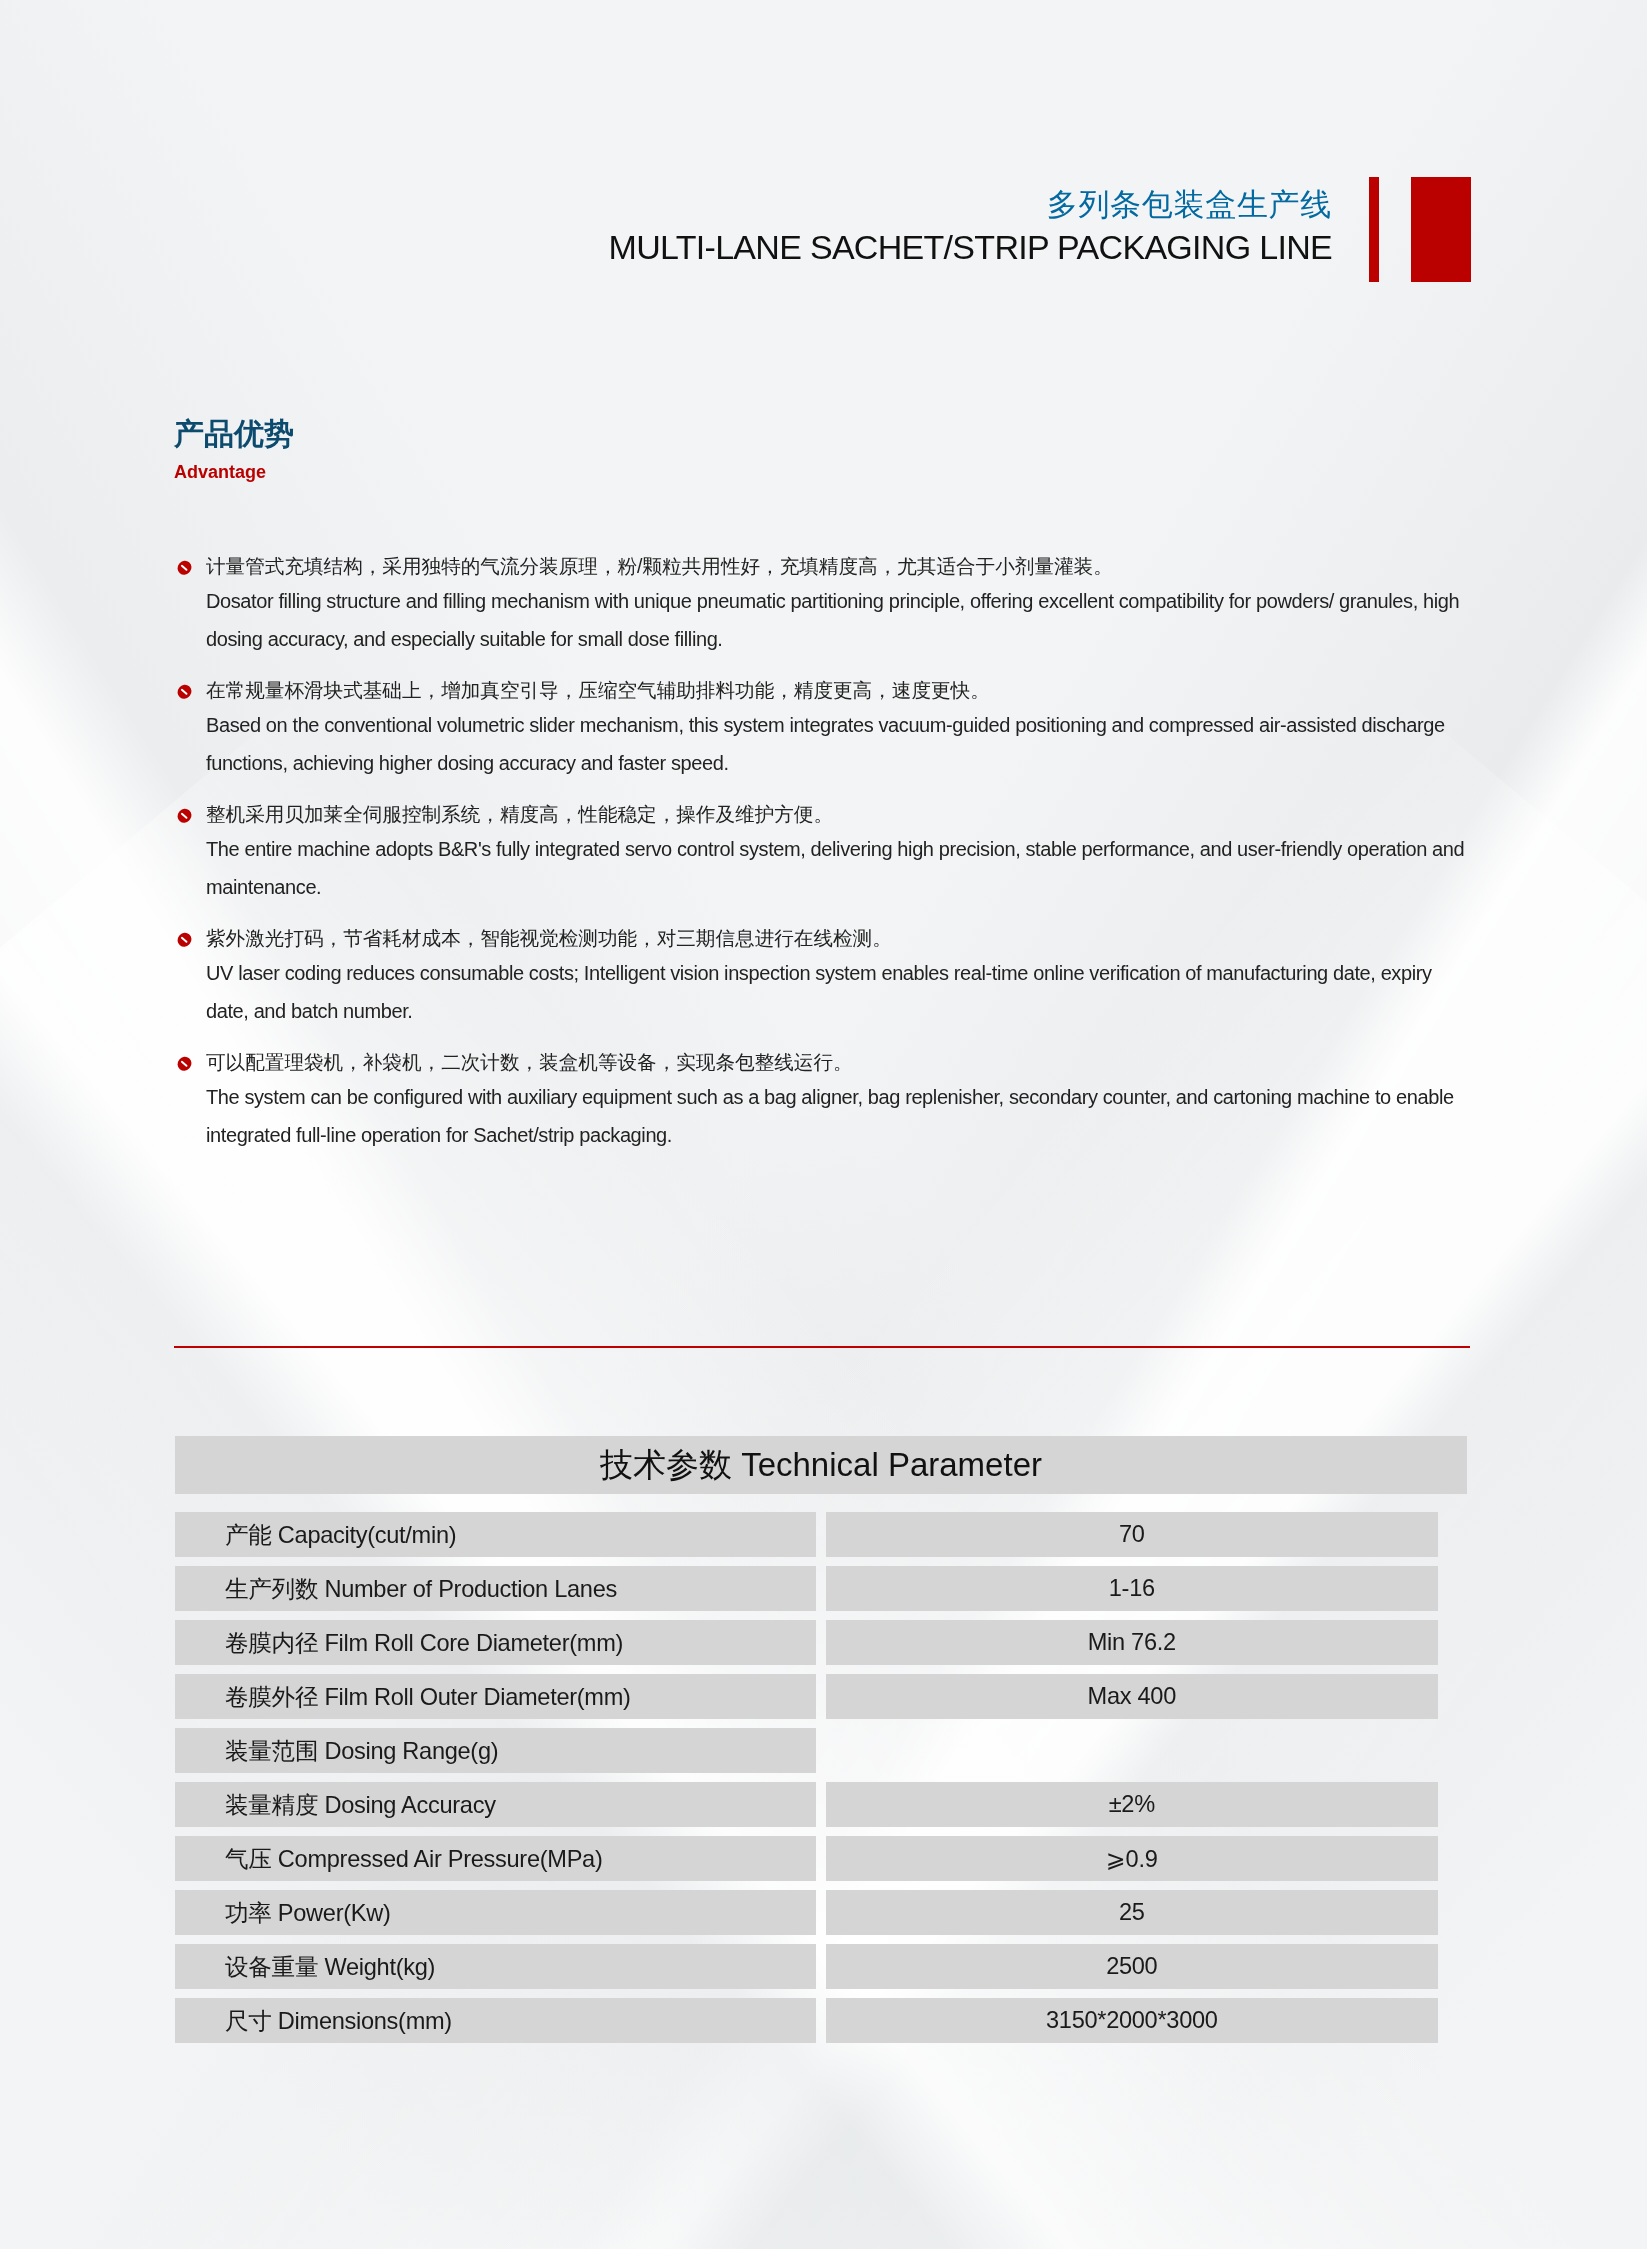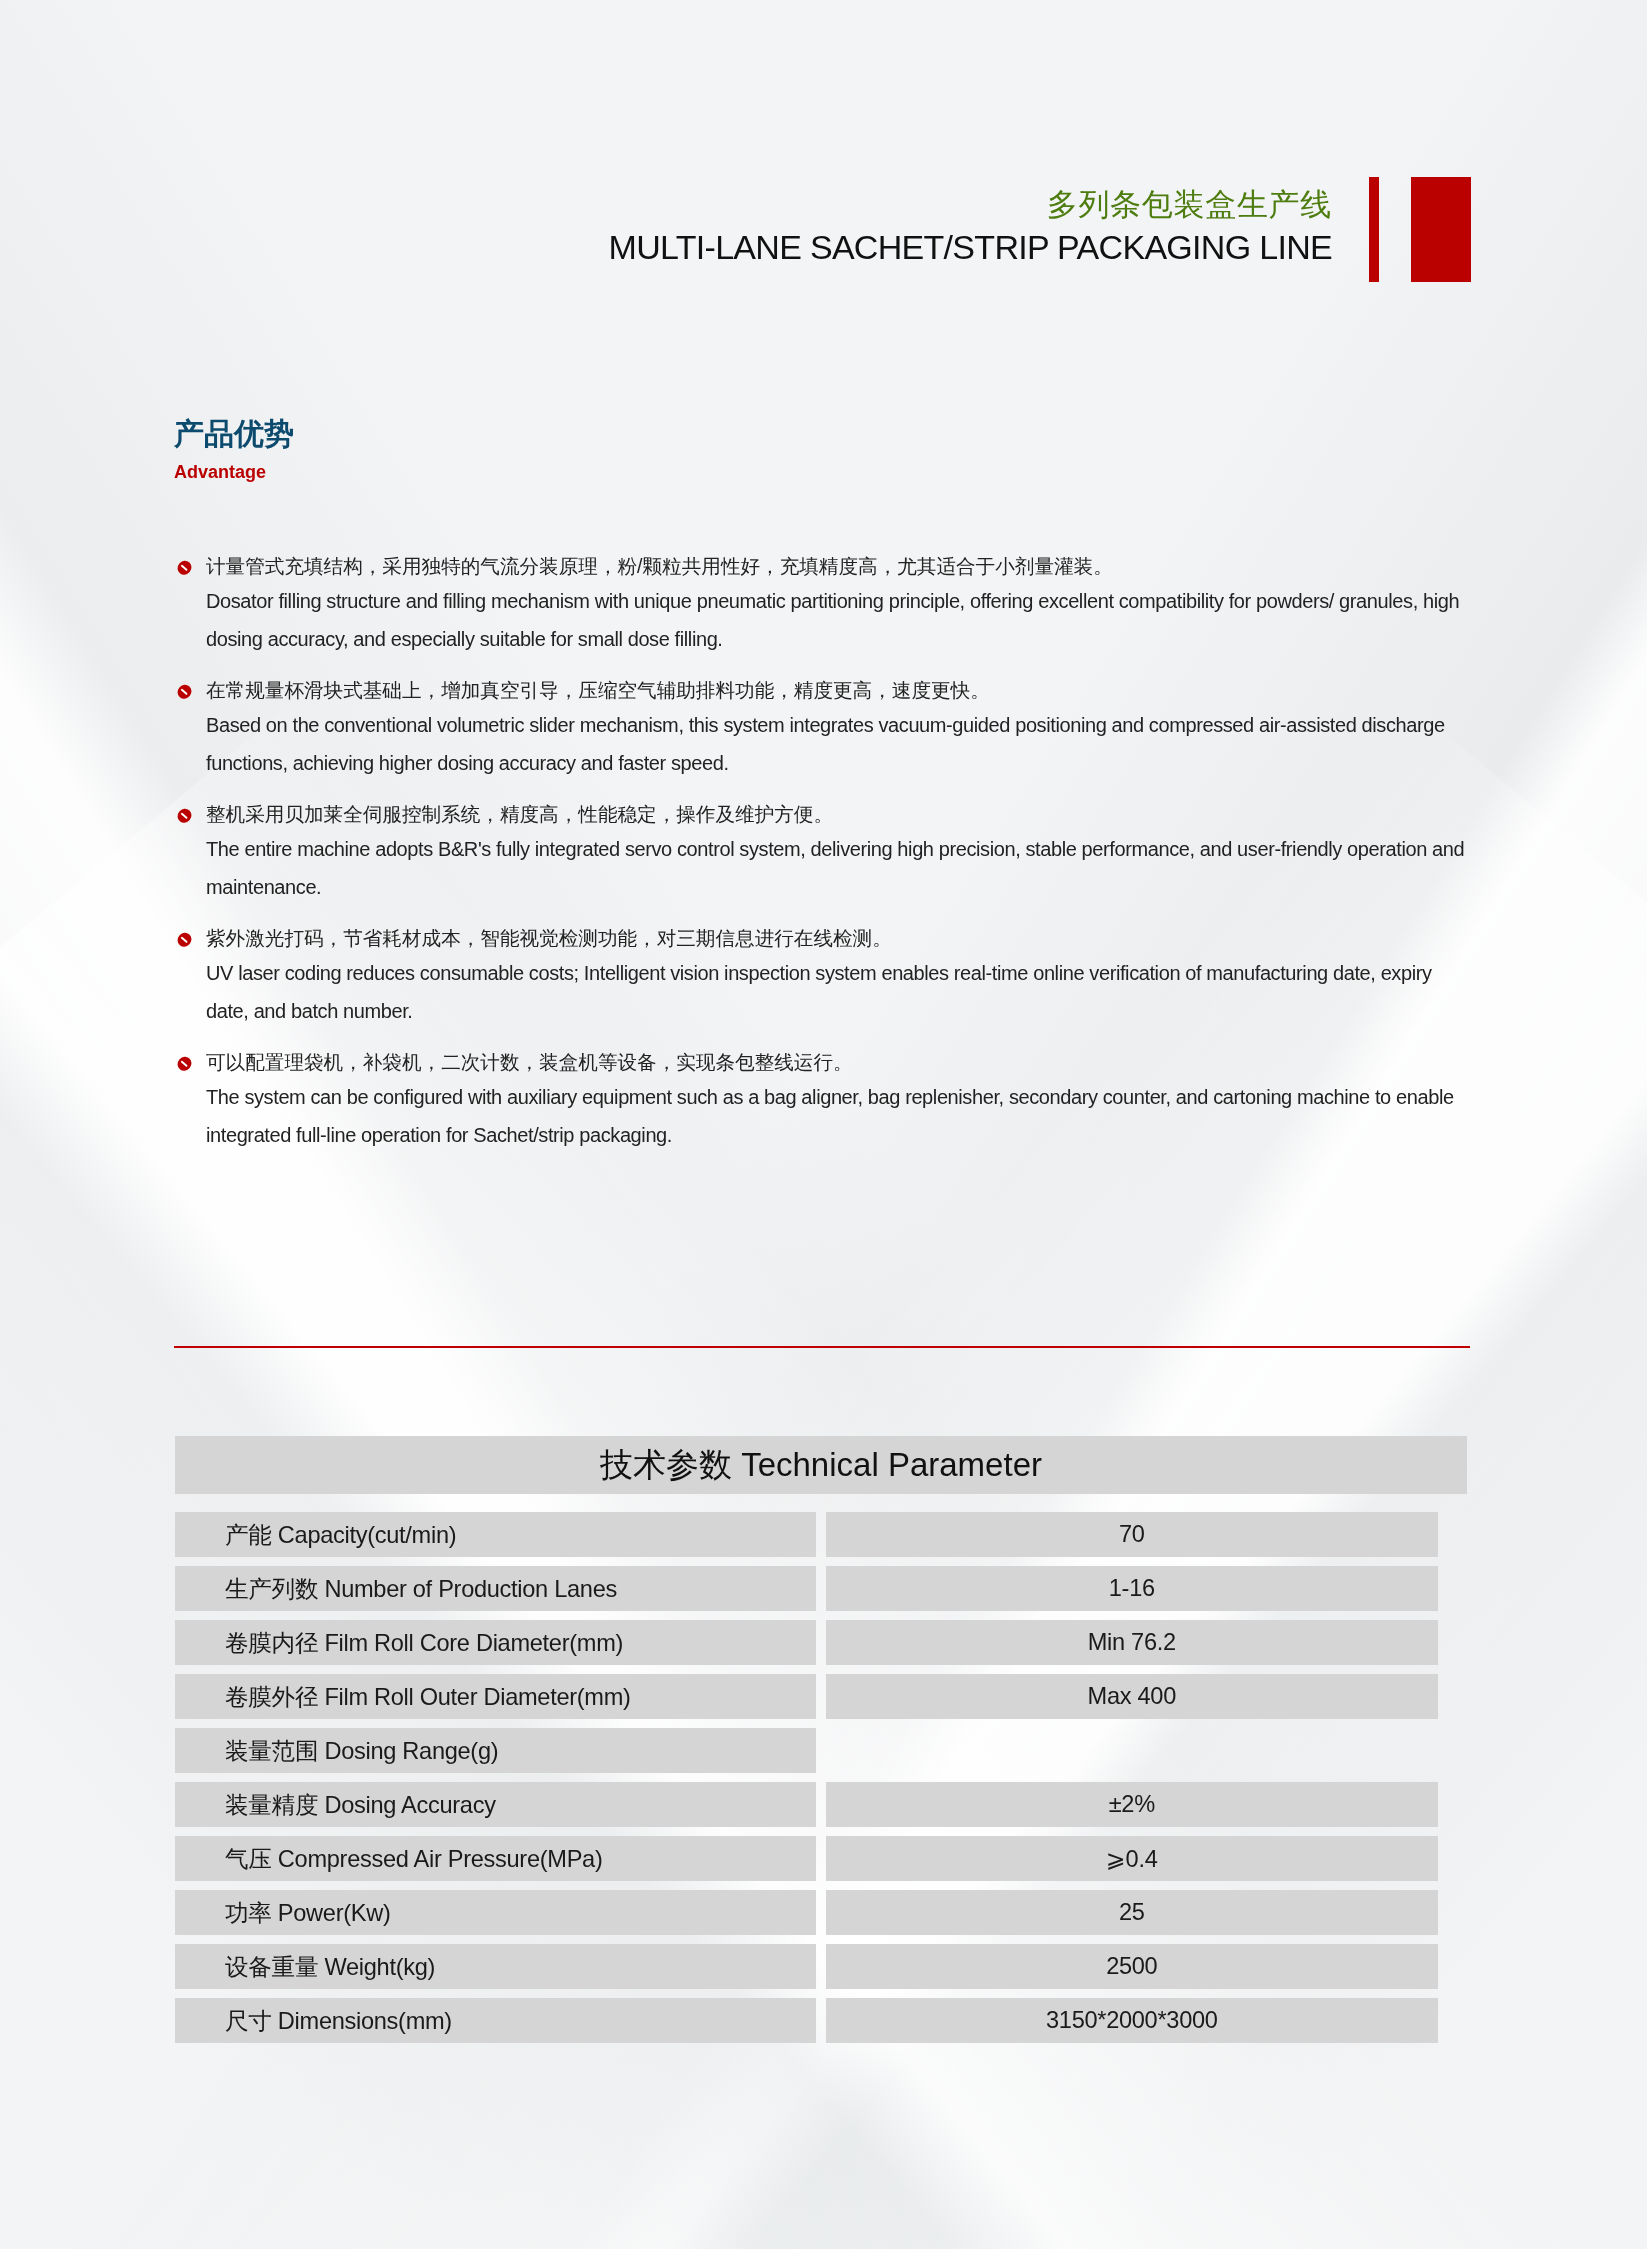--- a/index.html
+++ b/index.html
@@ -11,21 +11,21 @@
   }
   .bg { position:absolute; inset:0; overflow:hidden; z-index:0; }
   .band { position:absolute; width:916px; height:3404px; transform-origin:center; }
   .b1 { left:-131px; top:-589px; transform:rotate(-32deg); background:linear-gradient(90deg, rgba(255,255,255,0) 0%, rgba(255,255,255,0.85) 45%, rgba(230,232,234,0.6) 55%, rgba(255,255,255,0) 100%); }
   .b2 { left:851px; top:-589px; transform:rotate(32deg); background:linear-gradient(90deg, rgba(255,255,255,0) 0%, rgba(225,228,230,0.55) 48%, rgba(255,255,255,0.8) 55%, rgba(255,255,255,0) 100%); }
   .b3 { left:196px; top:589px; transform:rotate(40deg); background:linear-gradient(90deg, rgba(255,255,255,0) 0%, rgba(255,255,255,0.7) 48%, rgba(228,231,233,0.55) 55%, rgba(255,255,255,0) 100%); }
   .b4 { left:589px; top:589px; transform:rotate(-40deg); background:linear-gradient(90deg, rgba(255,255,255,0) 0%, rgba(226,229,231,0.5) 45%, rgba(255,255,255,0.75) 55%, rgba(255,255,255,0) 100%); }
   .content { position:absolute; inset:0; z-index:1; }
 
   .title-block { position:absolute; right:315px; top:185px; text-align:right; }
-  .title-cn { font-size:31px; line-height:39px; color:#4d7c0f; letter-spacing:0.7px; }
+  .title-cn { font-size:31px; line-height:39px; color:#0369a1; letter-spacing:0.7px; }
   .title-en { font-size:34px; line-height:46px; color:#111; letter-spacing:-0.7px; }
   .bar-thin { position:absolute; left:1369px; top:177px; width:9.8px; height:105px; background:#bb0000; }
   .bar-wide { position:absolute; left:1411px; top:177px; width:60px; height:105px; background:#bb0000; }
 
   .adv-head { position:absolute; left:174px; top:414px; }
   .adv-cn { font-size:30px; font-weight:bold; color:#0c4a6e; line-height:39px; }
   .adv-en { font-size:18px; font-weight:bold; color:#bb0000; line-height:37px; margin-top:1.3px; }
 
   .adv-list { position:absolute; left:174px; top:551px; width:1303px; }
   .adv-item { position:relative; padding-left:32px; margin-bottom:17px; }
@@ -139,21 +139,21 @@
     </div>
     <div class="tbl-row">
       <div class="tbl-label">装量范围 Dosing Range(g)</div>
     </div>
     <div class="tbl-row">
       <div class="tbl-label">装量精度 Dosing Accuracy</div>
       <div class="tbl-value">±2%</div>
     </div>
     <div class="tbl-row">
       <div class="tbl-label">气压 Compressed Air Pressure(MPa)</div>
-      <div class="tbl-value">⩾0.4</div>
+      <div class="tbl-value">⩾0.9</div>
     </div>
     <div class="tbl-row">
       <div class="tbl-label">功率 Power(Kw)</div>
       <div class="tbl-value">25</div>
     </div>
     <div class="tbl-row">
       <div class="tbl-label">设备重量 Weight(kg)</div>
       <div class="tbl-value">2500</div>
     </div>
     <div class="tbl-row">

